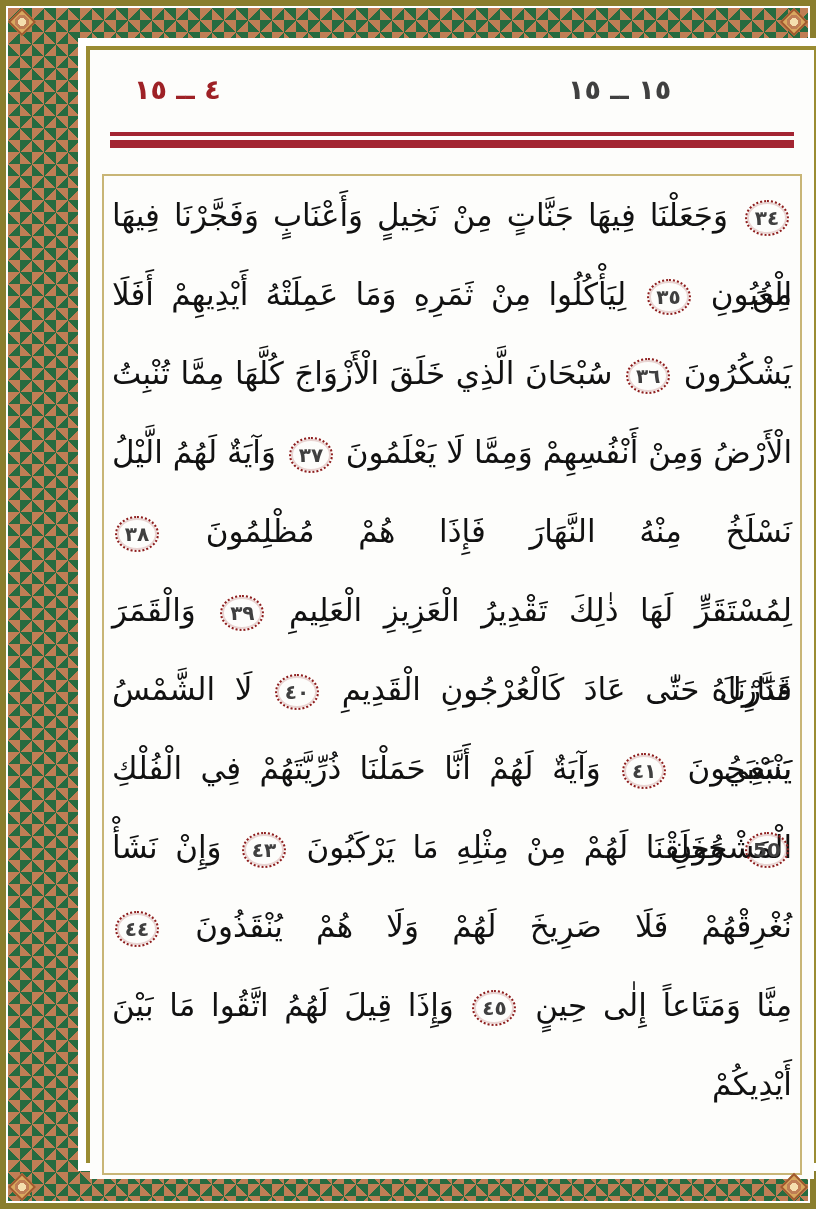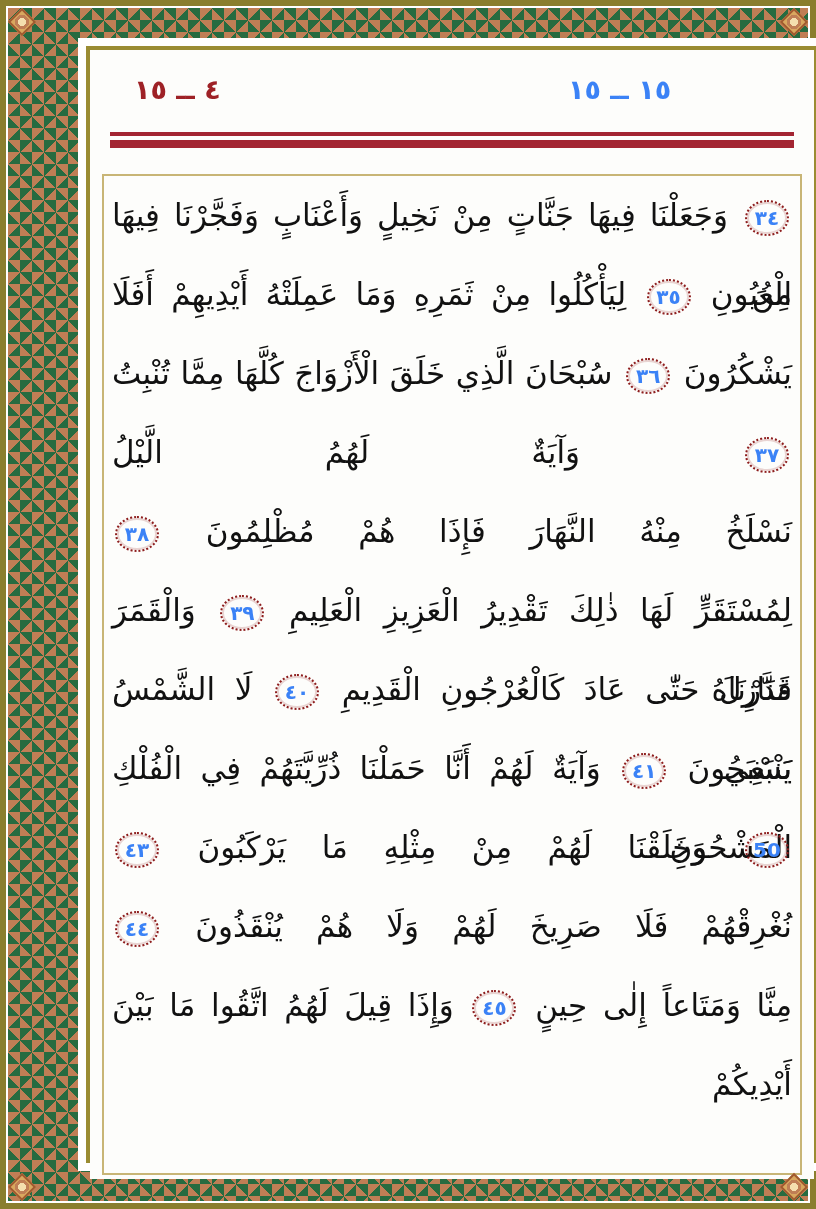--- a/index.html
+++ b/index.html
@@ -35,21 +35,21 @@
   .page{width:100%;height:100%;background:#fdfdfb;position:relative;padding:0 20px;}
   .inner-frame{
     position:absolute;left:12px;right:12px;top:104px;bottom:4px;
     border:2px solid #c8b576;pointer-events:none;
   }
 
   
   .header{position:relative;height:46px;margin-top:20px;color:#9e2126;font-weight:bold;}
   .hdr-left{position:absolute;left:24px;top:4px;font-size:27px;letter-spacing:1px;}
   .hdr-title{position:absolute;left:50%;transform:translateX(-50%);top:0;font-size:30px;white-space:nowrap;}
-  .hdr-ghost{position:absolute;left:458px;top:4px;font-size:27px;color:#3b82f6;letter-spacing:1px;}
+  .hdr-ghost{position:absolute;left:458px;top:4px;font-size:27px;color:#404040;letter-spacing:1px;}
 
   
   .rule{margin-top:16px;}
   .rule-thin{height:4px;background:#a32532;}
   .rule-gap{height:4px;}
   .rule-thick{height:8px;background:#a32532;}
 
   
   .quran-body{
     margin-top:28px;padding:0 2px;direction:rtl;color:#111111;
@@ -61,21 +61,21 @@
     overflow:visible;
   }
   .vtext{color:#111111;}
   .aya{
     display:inline-flex;align-items:center;justify-content:center;
     min-width:44px;height:36px;border-radius:50%;
     border:2px dotted #8e1e1e;
     box-shadow:inset 0 0 0 2px rgba(142,30,30,0.18);
     vertical-align:middle;margin:0 3px;line-height:normal;
   }
-  .aya-num{color:#3b82f6;font-size:20px;font-weight:bold;}
+  .aya-num{color:#404040;font-size:20px;font-weight:bold;}
 </style>
 </head>
 <body>
 
 <div class="frame-outer">
   <div class="frame-white1">
     <div class="frame-band">
       <div class="corner tl"></div>
       <div class="corner tr"></div>
       <div class="corner bl"></div>
@@ -99,40 +99,40 @@
             <div class="quran-body">
                 <div class="qline"><span class="aya">
                     <span class="aya-num">٣٤</span>
                   </span> <span class="vtext">وَجَعَلْنَا فِيهَا جَنَّاتٍ مِنْ نَخِيلٍ وَأَعْنَابٍ وَفَجَّرْنَا فِيهَا مِنَ</span></div>
                 <div class="qline"><span class="vtext">الْعُيُونِ</span> <span class="aya">
                     <span class="aya-num">٣٥</span>
                   </span> <span class="vtext">لِيَأْكُلُوا مِنْ ثَمَرِهِ وَمَا عَمِلَتْهُ أَيْدِيهِمْ أَفَلَا</span></div>
                 <div class="qline"><span class="vtext">يَشْكُرُونَ</span> <span class="aya">
                     <span class="aya-num">٣٦</span>
                   </span> <span class="vtext">سُبْحَانَ الَّذِي خَلَقَ الْأَزْوَاجَ كُلَّهَا مِمَّا تُنْبِتُ</span></div>
-                <div class="qline"> <span class="aya">
+                <div class="qline"><span class="vtext">الْأَرْضُ وَمِنْ أَنْفُسِهِمْ وَمِمَّا لَا يَعْلَمُونَ</span> <span class="aya">
                     <span class="aya-num">٣٧</span>
                   </span> <span class="vtext">وَآيَةٌ لَهُمُ الَّيْلُ</span></div>
                 <div class="qline"><span class="vtext">نَسْلَخُ مِنْهُ النَّهَارَ فَإِذَا هُمْ مُظْلِمُونَ</span> <span class="aya">
                     <span class="aya-num">٣٨</span>
                   </span> </div>
                 <div class="qline"><span class="vtext">لِمُسْتَقَرٍّ لَهَا ذٰلِكَ تَقْدِيرُ الْعَزِيزِ الْعَلِيمِ</span> <span class="aya">
                     <span class="aya-num">٣٩</span>
                   </span> <span class="vtext">وَالْقَمَرَ قَدَّرْنَاهُ</span></div>
                 <div class="qline"><span class="vtext">مَنَازِلَ حَتّٰى عَادَ كَالْعُرْجُونِ الْقَدِيمِ</span> <span class="aya">
                     <span class="aya-num">٤٠</span>
                   </span> <span class="vtext">لَا الشَّمْسُ يَنْبَغِي</span></div>
                 <div class="qline"><span class="vtext">يَسْبَحُونَ</span> <span class="aya">
                     <span class="aya-num">٤١</span>
                   </span> <span class="vtext">وَآيَةٌ لَهُمْ أَنَّا حَمَلْنَا ذُرِّيَّتَهُمْ فِي الْفُلْكِ الْمَشْحُونِ</span></div>
                 <div class="qline"><span class="aya">
                     <span class="aya-num">50</span>
                   </span> <span class="vtext">وَخَلَقْنَا لَهُمْ مِنْ مِثْلِهِ مَا يَرْكَبُونَ</span> <span class="aya">
                     <span class="aya-num">٤٣</span>
-                  </span> </div>
+                  </span> <span class="vtext">وَإِنْ نَشَأْ</span></div>
                 <div class="qline"><span class="vtext">نُغْرِقْهُمْ فَلَا صَرِيخَ لَهُمْ وَلَا هُمْ يُنْقَذُونَ</span> <span class="aya">
                     <span class="aya-num">٤٤</span>
                   </span> </div>
                 <div class="qline"><span class="vtext">مِنَّا وَمَتَاعاً إِلٰى حِينٍ</span> <span class="aya">
                     <span class="aya-num">٤٥</span>
                   </span> <span class="vtext">وَإِذَا قِيلَ لَهُمُ اتَّقُوا مَا بَيْنَ أَيْدِيكُمْ</span></div>
               </div>
 
           </div>
         </div>

